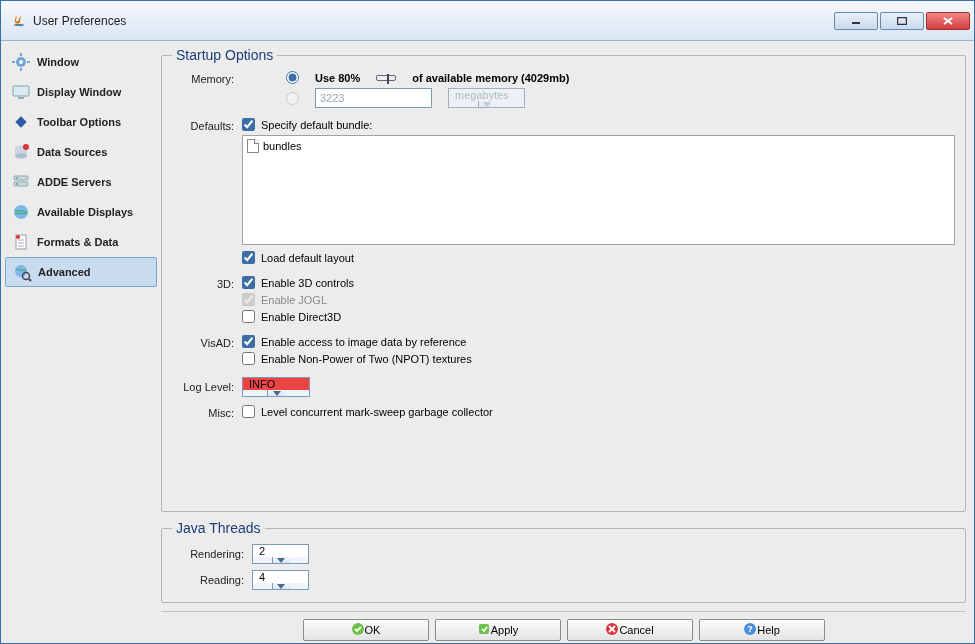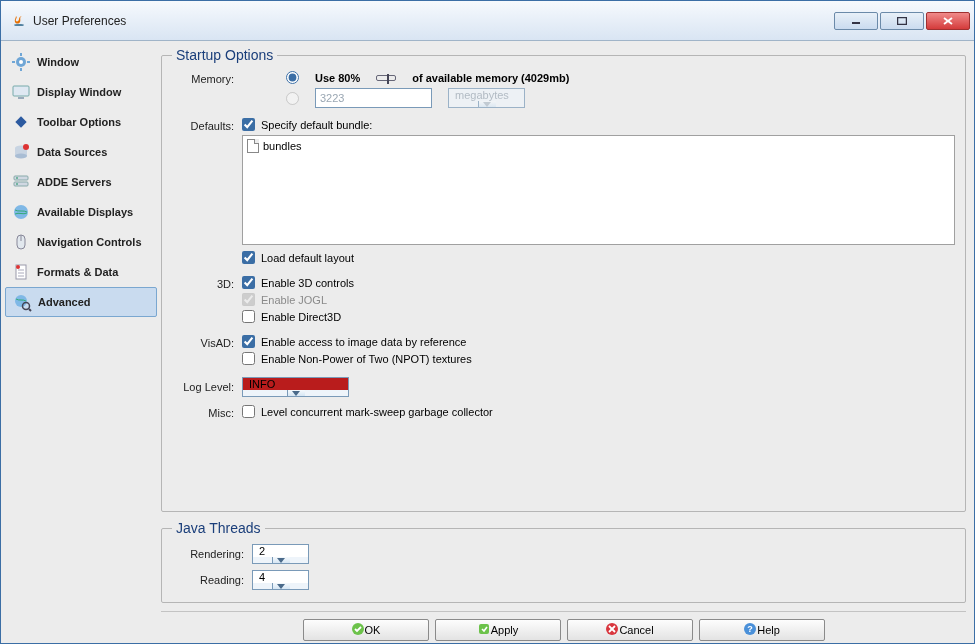--- a/index.html
+++ b/index.html
@@ -140,29 +140,20 @@
             <svg viewBox="0 0 20 20" width="20" height="20">
               <circle cx="10" cy="10" r="7" fill="#7fb8e6"></circle>
               <path d="M4 8c3 2 9 0 12 2M4 12c4-2 8 1 12-1" stroke="#3a7" fill="none"></path>
             </svg>
           </span>
         <span>Available Displays</span>
       </div>
       <div class="side-item">
         <span class="side-icon">
             <svg viewBox="0 0 20 20" width="20" height="20">
-              <rect x="6" y="3" width="8" height="14" rx="4" fill="#e2e8ee" stroke="#889"></rect>
-              <line x1="10" y1="3" x2="10" y2="9" stroke="#889"></line>
-            </svg>
-          </span>
-        <span>Navigation Controls</span>
-      </div>
-      <div class="side-item">
-        <span class="side-icon">
-            <svg viewBox="0 0 20 20" width="20" height="20">
               <rect x="5" y="3" width="10" height="14" fill="#fff" stroke="#99a"></rect>
               <circle cx="7" cy="5" r="2" fill="#d33"></circle>
               <line x1="7" y1="8" x2="13" y2="8" stroke="#aab"></line>
               <line x1="7" y1="11" x2="13" y2="11" stroke="#aab"></line>
               <line x1="7" y1="14" x2="13" y2="14" stroke="#aab"></line>
             </svg>
           </span>
         <span>Formats &amp; Data</span>
       </div>
       <div class="side-item selected">
@@ -254,21 +245,21 @@
                 <input type="checkbox" style="">
                 <span>Enable Non-Power of Two (NPOT) textures</span>
               </div>
           </div>
         </div>
 
         <div class="row" style="margin-top:8px; align-items:center">
           <div class="row-label" style="padding-top:0">Log Level:</div>
           <div class="row-body">
             <span class="combo">
-              <span class="combo-text" style="background:#b91c1c; width:105px">INFO</span>
+              <span class="combo-text" style="background:#ef4444; width:66px">INFO</span>
               <span class="combo-btn">
                   <span class="arrow-down"></span>
                 </span>
             </span>
           </div>
         </div>
 
         <div class="row" style="margin-top:8px">
           <div class="row-label">Misc:</div>
           <div class="row-body">

